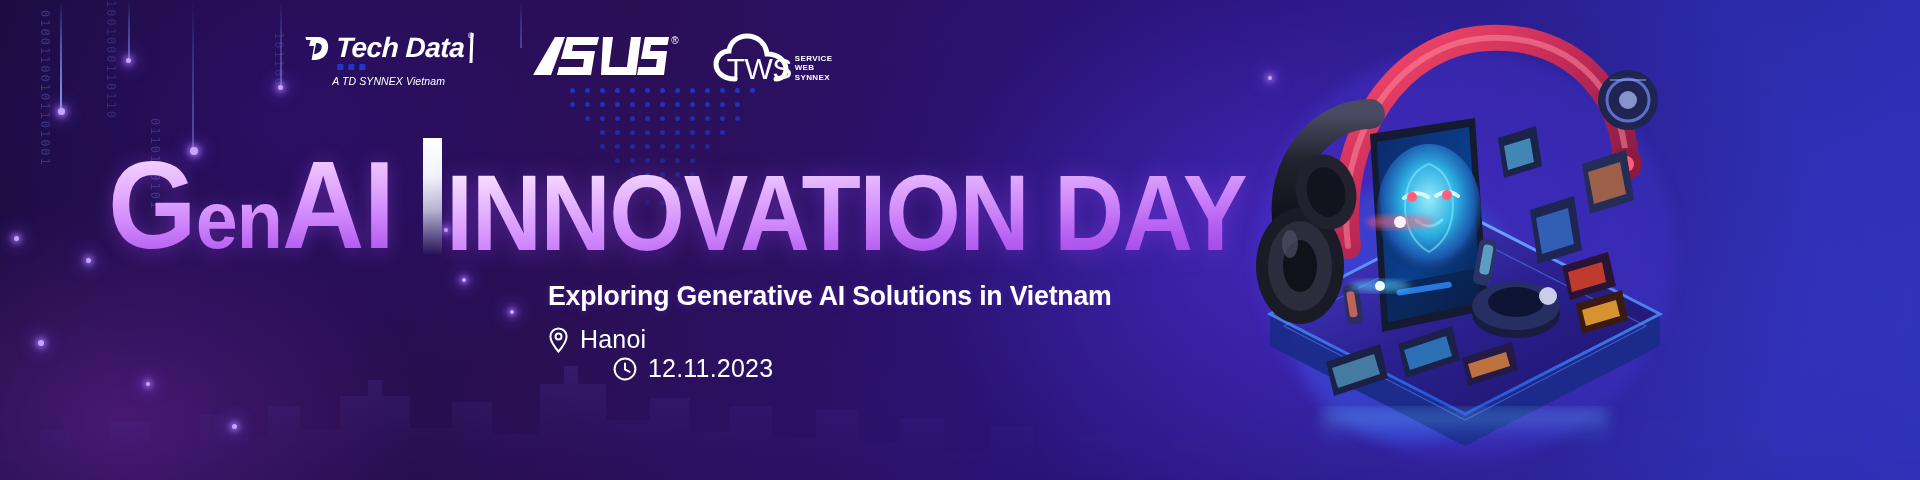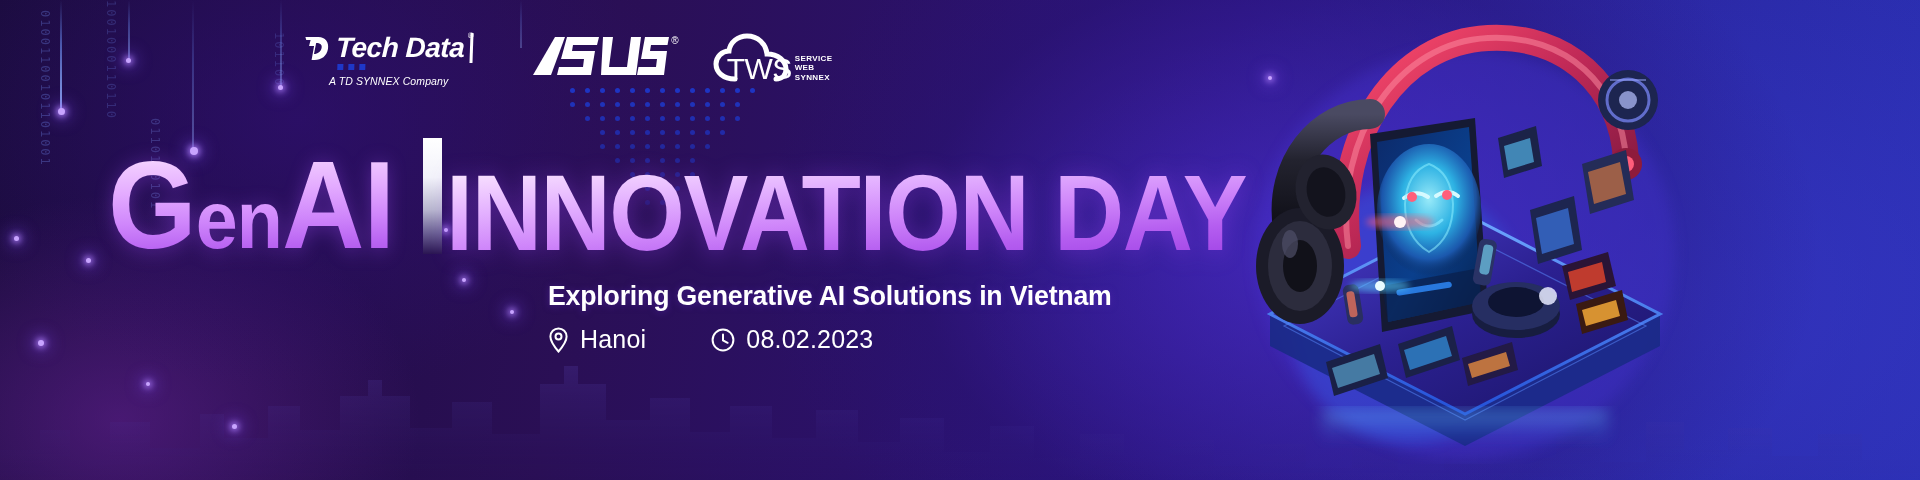--- a/index.html
+++ b/index.html
@@ -97,21 +97,21 @@
     background:linear-gradient(176deg,#fdf3ff 0%, #f3d4ff 14%, #e3b0ff 33%, #cf86fa 55%, #b55ef0 76%, #9d3fe4 100%);
     -webkit-background-clip:text; background-clip:text; color:transparent;
     -webkit-text-fill-color:transparent;
     filter:drop-shadow(0 2px 12px rgba(160,70,250,.38));
   }
 
   #subtitle { position:absolute; left:548px; top:280px; color:#fff; font-weight:bold; font-size:27.5px;
               letter-spacing:-0.2px; white-space:nowrap; transform:scaleX(.97); transform-origin:left center;
               text-shadow:0 1px 8px rgba(90,40,180,.55); }
 
-  #metaRow { position:absolute; left:548px; top:325px; display:flex; align-items:flex-start; }
+  #metaRow { position:absolute; left:548px; top:325px; display:flex; align-items:flex-start;flex-direction:column; }
   .meta { display:flex; align-items:center; gap:11px; color:#fff; font-size:25px; letter-spacing:.2px; white-space:nowrap; }
   .meta + .meta { margin-left:65px; }
   .meta svg { display:block; }
 
   
   #art { position:absolute; left:1230px; top:14px; width:470px; height:450px; }
 </style>
 </head>
 <body>
 
@@ -239,21 +239,21 @@
           </svg>
         </span>
         <span class="td-word">Tech Data</span>
         <span class="td-reg">®</span>
         <span class="td-sq">
             <i></i>
             <i></i>
             <i></i>
           </span>
       </div>
-      <div class="td-sub">A TD SYNNEX Company</div>
+      <div class="td-sub">A TD SYNNEX Vietnam</div>
     </div>
 
     <div class="logo asus">
       <svg width="138" height="46" viewBox="0 0 138 46">
         <g fill="#ffffff">
           <path d="M2 42 L24 4 L34 4 L20 42 Z"></path>
           <path d="M36 4 L68 4 L66 12 L42 12 L41 18 L64 18 L60 42 L26 42 L28 34 L52 34 L53 26 L30 26 Z M33 26 L30 26 Z"></path>
           <path d="M72 4 L82 4 L78 34 L96 34 L100 4 L110 4 L105 42 L70 42 Z"></path>
           <path d="M114 4 L138 4 L136.5 12 L120 12 L119 18 L136 18 L133 42 L106 42 L107.5 34 L125 34 L126 26 L110 26 Z"></path>
         </g>
@@ -296,21 +296,21 @@
       </span>
       <span>Hanoi</span>
     </div>
     <div class="meta">
       <span>
         <svg width="24" height="24" viewBox="0 0 24 24">
           <circle cx="12" cy="12" r="10.4" fill="none" stroke="#ffffff" stroke-width="2"></circle>
           <path d="M12 6.4 L12 12.4 L16.6 14.8" fill="none" stroke="#ffffff" stroke-width="2" stroke-linecap="round"></path>
         </svg>
       </span>
-      <span>08.02.2023</span>
+      <span>12.11.2023</span>
     </div>
   </div>
 
   <div id="art">
     <svg width="470" height="450" viewBox="0 0 470 450">
       <defs>
         <linearGradient id="platTop" x1="0" y1="0" x2="1" y2="1">
           <stop offset="0%" stop-color="#4b3fd0"></stop>
             <stop offset="50%" stop-color="#2b2090"></stop>
             <stop offset="100%" stop-color="#1a1466"></stop>

